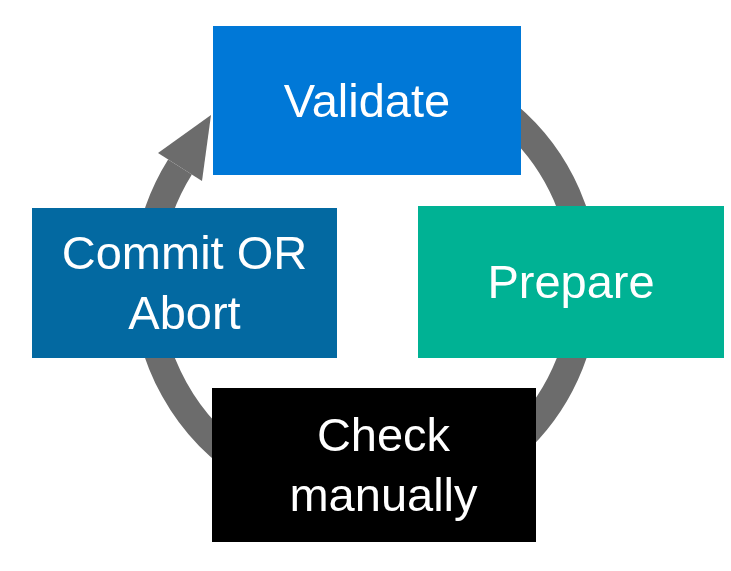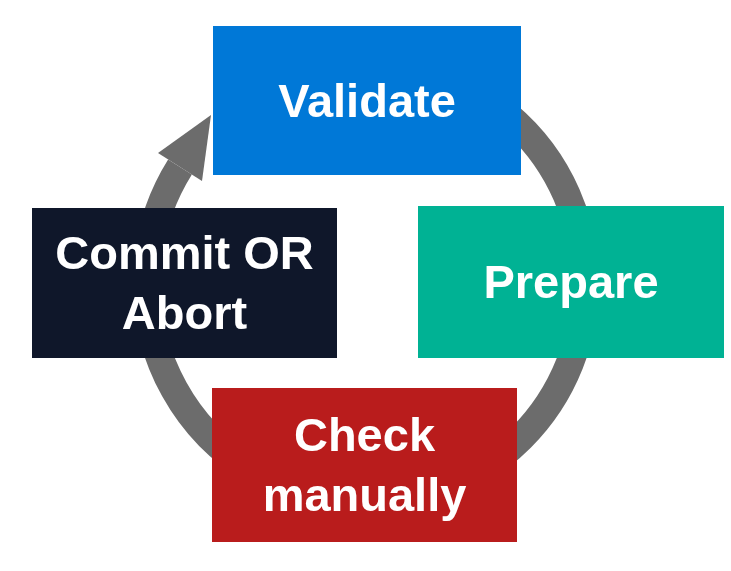--- a/index.html
+++ b/index.html
@@ -25,21 +25,21 @@
   }
   .node {
     position: absolute;
     z-index: 1;
     display: flex;
     align-items: center;
     justify-content: center;
     text-align: center;
     color: #ffffff;
     font-size: 47px;
-    font-weight: 700;
+    font-weight: 400;
     line-height: 1.27;
   }
   .node-label {
     white-space: pre-line;
   }
   .node-validate  { left: 213px; top: 26px;  width: 308px; height: 149px; }
   .node-prepare   { left: 395px; top: 206px; width: 306px; height: 152px; margin-left: 23px; }
   .node-check     { left: 212px; top: 388px; width: 305px; height: 154px; }
   .node-commit    { left: 32px;  top: 208px; width: 305px; height: 150px; }
 </style>
@@ -57,23 +57,23 @@
   </svg>
 
   <div class="node node-validate" style="background: rgb(0, 120, 215);">
     <span class="node-label">Validate</span>
   </div>
 
   <div class="node node-prepare" style="background: rgb(0, 178, 148);">
     <span class="node-label">Prepare</span>
   </div>
 
-  <div class="node node-check" style="background: #b91c1c;">
+  <div class="node node-check" style="background: #000000; padding-left: 19px;">
     <span class="node-label">Check
 manually</span>
   </div>
 
-  <div class="node node-commit" style="background: #0f172a;">
+  <div class="node node-commit" style="background: #0369a1;">
     <span class="node-label">Commit OR
 Abort</span>
   </div>
 
 </div>
 
 </body></html>

